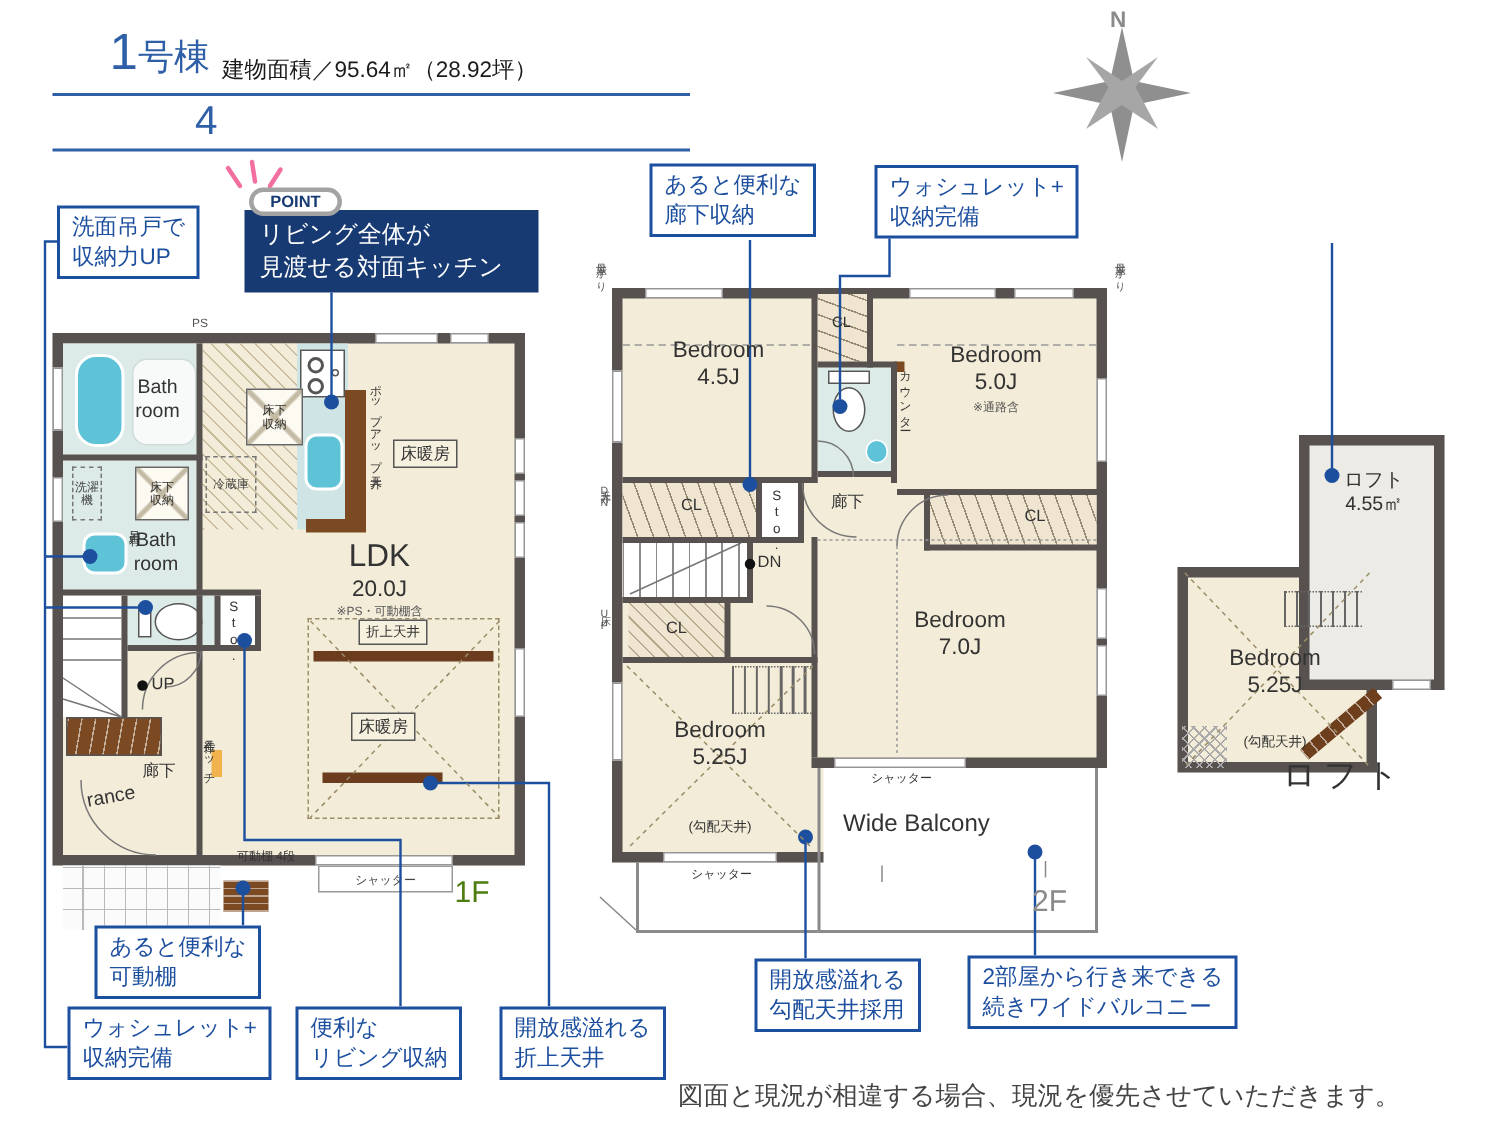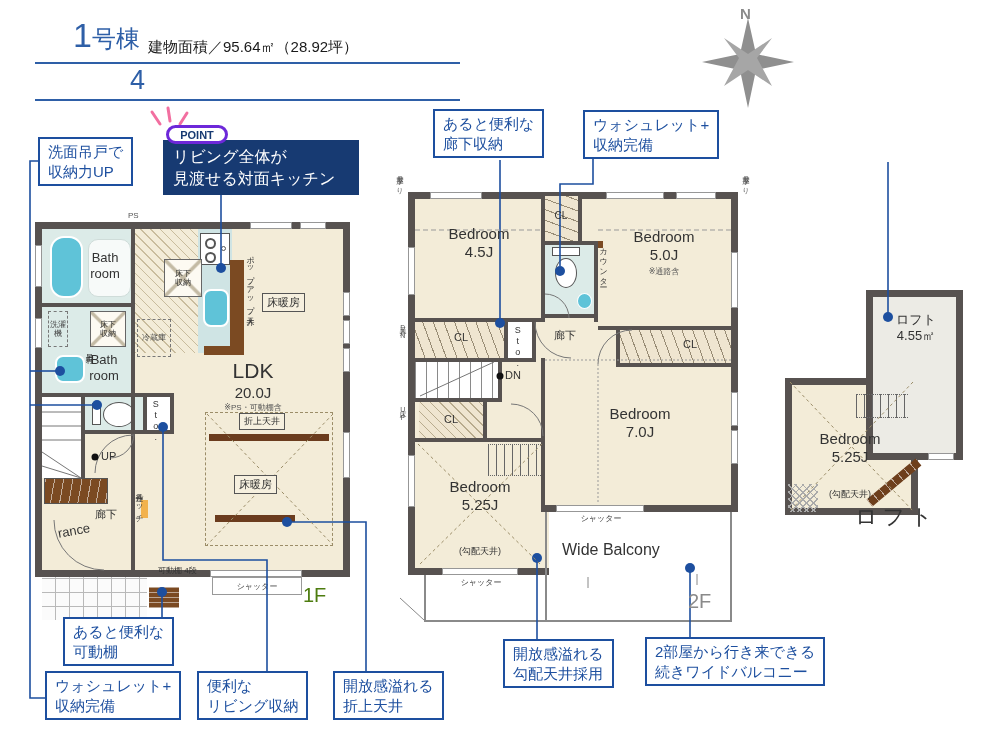--- a/index.html
+++ b/index.html
@@ -47,21 +47,21 @@
   <div class="hr" style="left:35px;top:62px;width:425px"></div>
   <div class="abs" style="left:130px;top:65px;display:flex;align-items:baseline;color:#2e5fa7;z-index:22">
     <span style="font-size:27px">4</span>
   </div>
   <div class="hr" style="left:35px;top:99px;width:425px"></div>
 
   <div class="lbl" style="left:740px;top:5px;font-size:15px;font-weight:bold;color:#8a8a8a">N</div>
 
   <div class="abs" style="left:163px;top:140px;width:196px;height:55px;background:#173a72;color:#fff;font-size:16px;line-height:1.4;padding:6px 10px;white-space:pre-line;z-index:30">リビング全体が
 見渡せる対面キッチン</div>
-  <div class="abs" style="left:166px;top:125px;width:62px;height:19px;background:#fff;border:3px solid #6d28d9;border-radius:12px;display:flex;align-items:center;justify-content:center;font-size:11px;font-weight:bold;color:#173a72;z-index:31">POINT</div>
+  <div class="abs" style="left:166px;top:125px;width:62px;height:19px;background:#fff;border:3px solid #a3a3a3;border-radius:12px;display:flex;align-items:center;justify-content:center;font-size:11px;font-weight:bold;color:#173a72;z-index:31">POINT</div>
 
   <div class="callout" style="left:38px;top:137px">洗面吊戸で
 収納力UP</div>
   <div class="callout" style="left:433px;top:109px">あると便利な
 廊下収納</div>
   <div class="callout" style="left:583px;top:110px">ウォシュレット+
 収納完備</div>
   <div class="callout" style="left:63px;top:617px">あると便利な
 可動棚</div>
   <div class="callout" style="left:45px;top:671px">ウォシュレット+
@@ -142,21 +142,21 @@
   <div class="tagbox" style="left:234px;top:475px">床暖房</div>
   <div class="tagbox" style="left:239px;top:413px;font-size:9px">折上天井</div>
   <div class="lbl v" style="left:134px;top:487px;font-size:8px">造作ニッチ</div>
   <div class="lbl" style="left:158px;top:566px;font-size:8px">可動棚 4段</div>
   <div class="lbl" style="left:303px;top:583px;font-size:20px;color:#4d7c0f">1F</div>
   <div class="dashbox" style="left:48px;top:311px;width:20px;height:36px">洗濯機</div>
   <div class="xbox" style="left:90px;top:311px;width:36px;height:36px">床下
 収納</div>
   <div class="xbox" style="left:164px;top:259px;width:38px;height:38px">床下
 収納</div>
-  <div class="dashbox" style="left:137px;top:319px;width:34px;height:38px">冷蔵庫</div>
+  <div class="dashbox" style="left:137px;top:304px;width:34px;height:38px">冷蔵庫</div>
 
   <div class="plate" style="left:408px;top:192px;width:330px;height:383px;z-index:1"></div>
   <div class="abs" style="left:549px;top:512px;width:196px;height:66px;background:#fff;z-index:6"></div>
   <div class="fill clh" style="left:415px;top:322px;width:93px;height:36px"></div>
   <div class="fill white" style="left:508px;top:322px;width:24px;height:36px"></div>
   <div class="fill wet" style="left:545px;top:245px;width:49px;height:69px"></div>
   <div class="fill clv" style="left:545px;top:196px;width:33px;height:45px"></div>
   <div class="fill clh" style="left:620px;top:330px;width:111px;height:33px"></div>
   <div class="fill treads" style="left:415px;top:358px;width:83px;height:40px"></div>
   <div class="fill diag" style="left:419px;top:402px;width:64px;height:38px"></div>
@@ -232,20 +232,21 @@
   <div class="fix" style="left:862px;top:478px;width:64px;height:9px;background:#6e3f1c;background-image:repeating-linear-gradient(90deg,rgba(255,255,255,.55) 0 1px,transparent 1px 8px);transform:rotate(-40deg);z-index:6"></div>
   <div class="fix" style="left:788px;top:484px;width:30px;height:28px;background-image:repeating-linear-gradient(45deg,transparent 0 4px,#aaa 4px 5px),repeating-linear-gradient(-45deg,transparent 0 4px,#aaa 4px 5px);z-index:6"></div>
   <div class="win" style="left:928px;top:453px;width:26px;height:7px"></div>
   <div class="lbl c" style="left:916px;top:312px;font-size:13px">ロフト
 4.55㎡</div>
   <div class="lbl c" style="left:850px;top:430px;font-size:15px">Bedroom
 5.25J</div>
   <div class="lbl c" style="left:850px;top:489px;font-size:9px">(勾配天井)</div>
   <div class="lbl" style="left:855px;top:504px;font-size:22px;letter-spacing:5px;color:#333">ロフト</div>
 
+  <div class="lbl" style="left:452px;top:721px;font-size:17px;color:#444;text-align:left">図面と現況が相違する場合、現況を優先させていただきます。</div>
 
   <svg width="1000" height="751" style="position:absolute;left:0;top:0;z-index:20;pointer-events:none">
     <g>
       <polygon points="748,18 756,54 794,62 756,70 748,108 740,70 702,62 740,54" fill="#8f8f8f"></polygon>
       <polygon points="772,38 757,58 772,86 748,70 724,86 739,58 724,38 748,54" fill="#a6a6a6"></polygon>
     </g>
     <g stroke="#f26fa0" stroke-width="3" stroke-linecap="round">
       <line x1="160" y1="124" x2="152" y2="112"></line>
       <line x1="170" y1="121" x2="168" y2="108"></line>
       <line x1="180" y1="124" x2="187" y2="113"></line>

